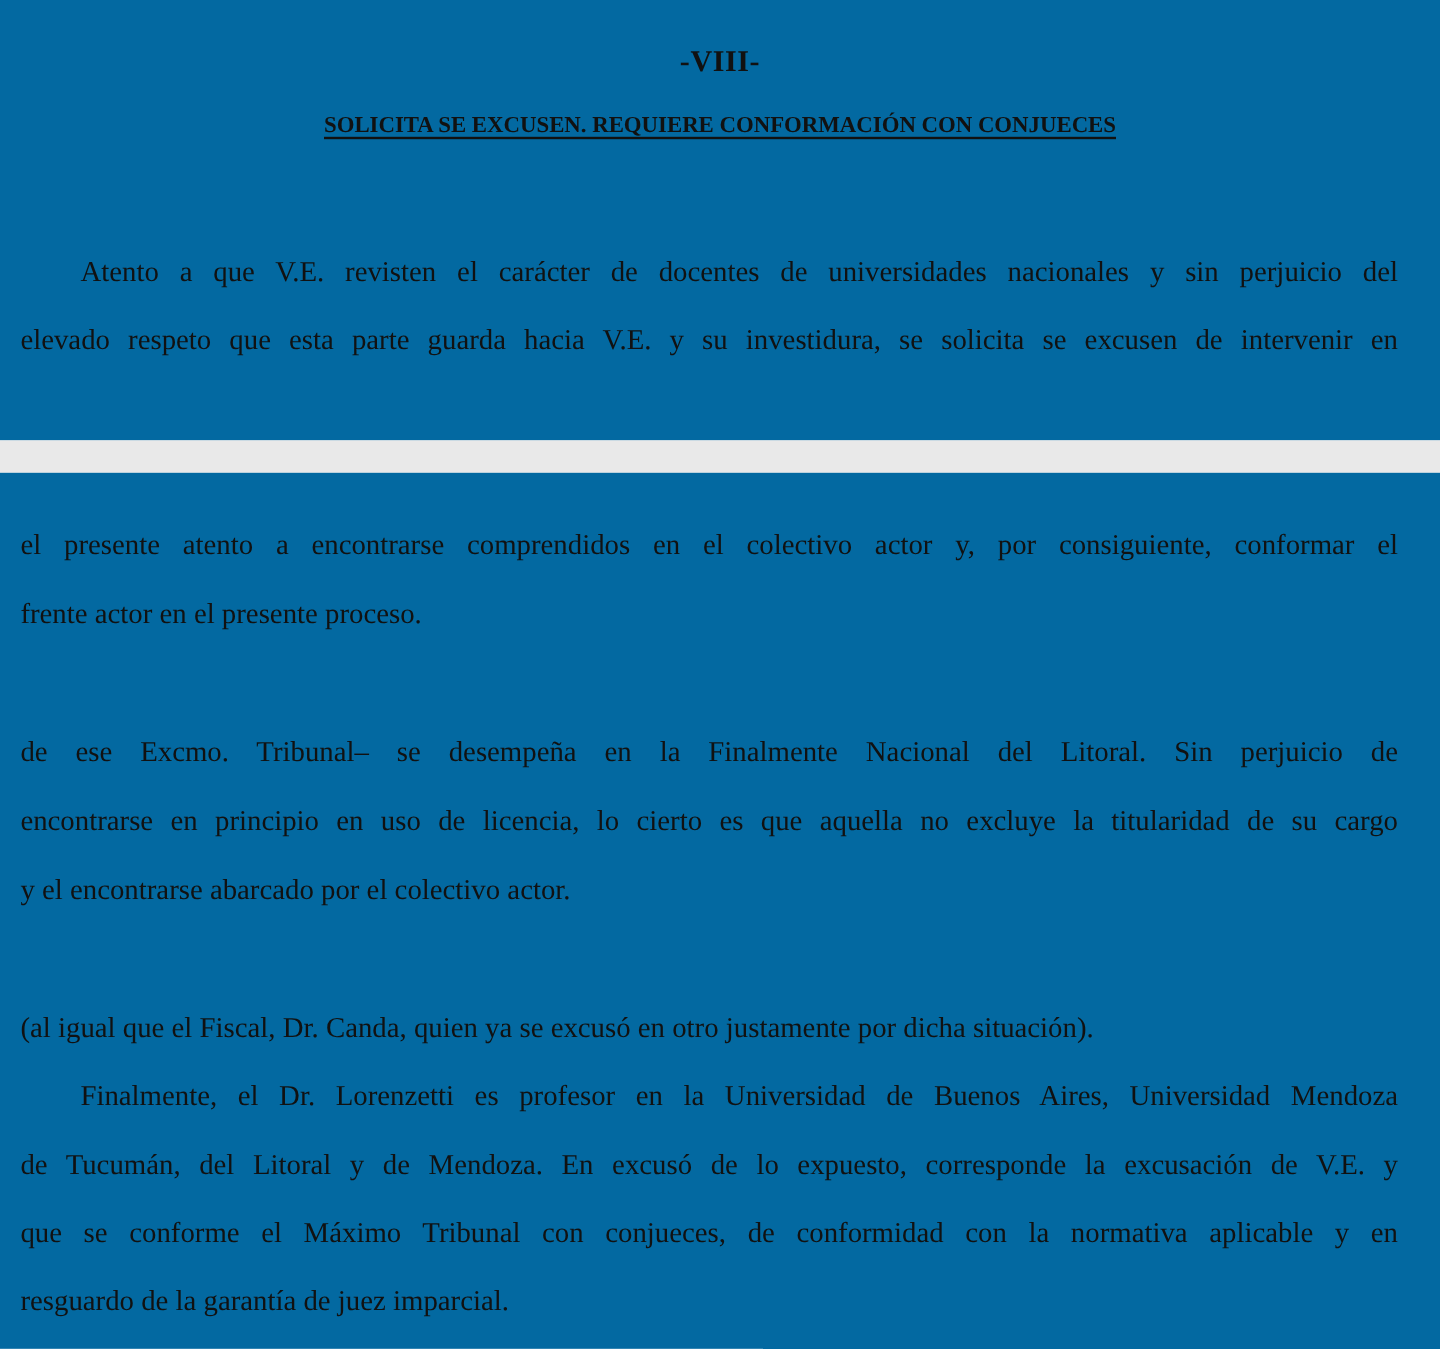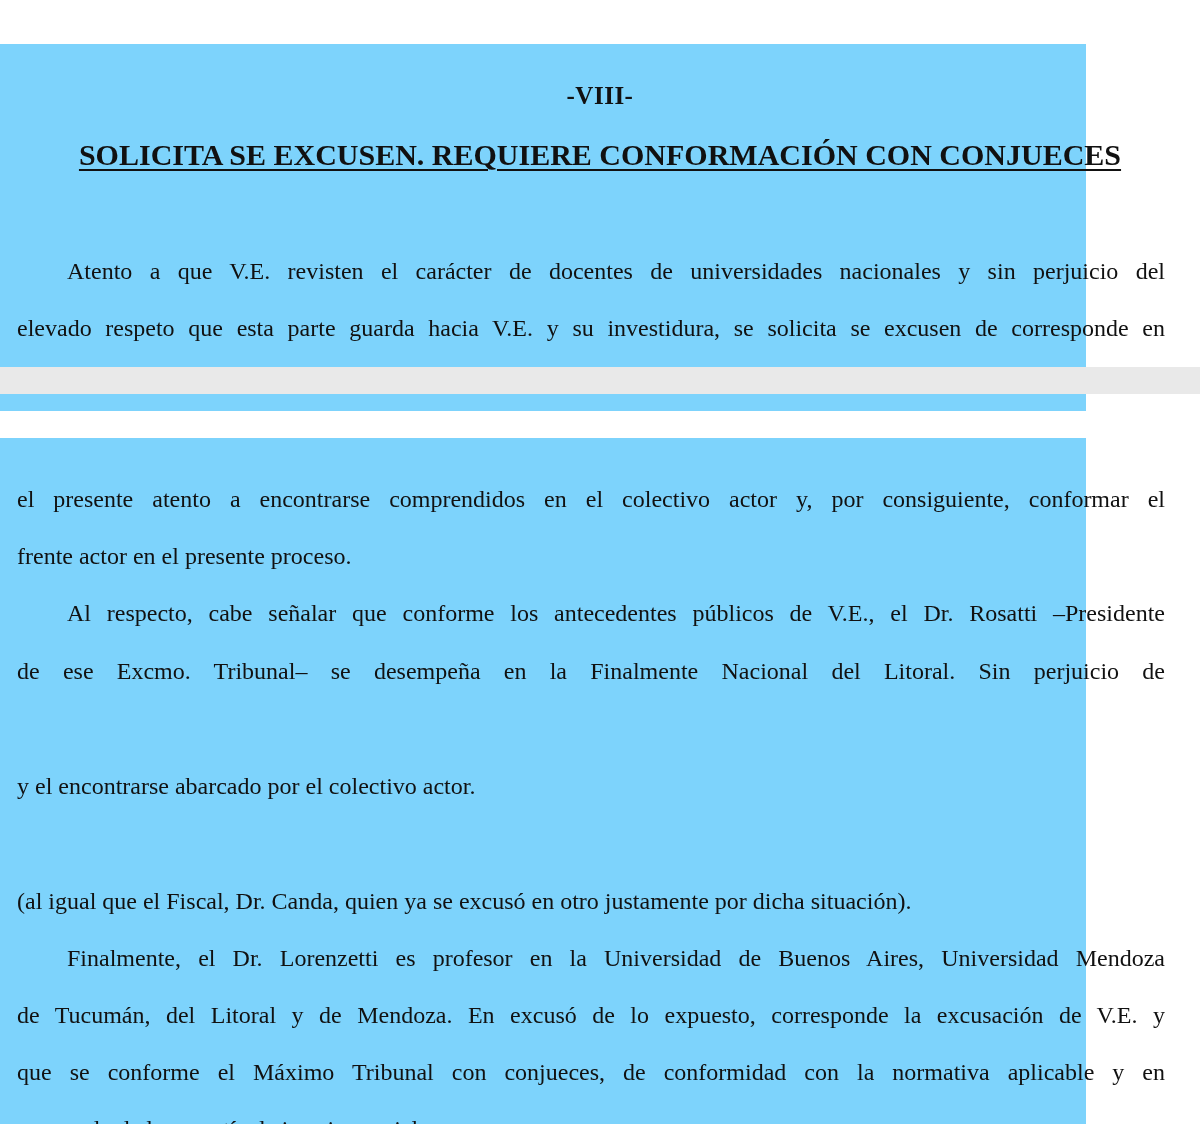--- a/index.html
+++ b/index.html
@@ -1,48 +1,48 @@
 <!DOCTYPE html>
 <html><head>
 <meta charset="utf-8">
 <style>
   html, body { margin: 0; padding: 0; background: #ffffff; }
   body { width: 1200px; height: 1124px; position: relative; overflow: hidden;
          font-family: "Liberation Serif", "DejaVu Serif", serif; color: #111; }
-  .page { position: absolute; left: 0; width: 1086px; background: #7dd3fc; margin-top: 44px; }
+  .page { position: absolute; left: 0; width: 1200px; background: #0369a1; }
   #page1 { top: 0; height: 367px; }
   #gap { position: absolute; top: 367px; left: 0; width: 1200px; height: 27px; background: #e9e9e9; }
   #page2 { top: 394px; height: 730px; }
   .center { position: absolute; left: 0; width: 1200px; text-align: center; font-weight: bold; }
   #section-number { top: 38px; font-size: 25px; letter-spacing: 0.5px; }
-  #section-title { top: 94px; font-size: 30px; }
+  #section-title { top: 94px; font-size: 19px; }
   #section-title span { text-decoration: underline; text-decoration-thickness: 2px; text-underline-offset: 4px; }
   .line { position: absolute; left: 17px; width: 1148px; font-size: 24px; line-height: 30px;
           white-space: nowrap; text-align: justify; text-align-last: justify; }
   .line.indent { left: 67px; width: 1098px; }
   .line.last { text-align-last: left; }
 </style>
 </head>
 <body>
 
 <div class="page" id="page1">
   <div class="center" id="section-number">-VIII-</div>
   <div class="center" id="section-title">
     <span>SOLICITA SE EXCUSEN. REQUIERE CONFORMACIÓN CON CONJUECES</span>
   </div>
   <div class="line indent" style="top:212px">Atento a que V.E. revisten el carácter de docentes de universidades nacionales y sin perjuicio del</div>
-  <div class="line" style="top:269px">elevado respeto que esta parte guarda hacia V.E. y su investidura, se solicita se excusen de corresponde en</div>
+  <div class="line" style="top:269px">elevado respeto que esta parte guarda hacia V.E. y su investidura, se solicita se excusen de intervenir en</div>
 </div>
 
 <div id="gap"></div>
 
 <div class="page" id="page2">
   <div class="line" style="top:46px">el presente atento a encontrarse comprendidos en el colectivo actor y, por consiguiente, conformar el</div>
   <div class="line last" style="top:103px">frente actor en el presente proceso.</div>
-  <div class="line indent" style="top:160px">Al respecto, cabe señalar que conforme los antecedentes públicos de V.E., el Dr. Rosatti –Presidente</div>
   <div class="line" style="top:218px">de ese Excmo. Tribunal– se desempeña en la Finalmente Nacional del Litoral. Sin perjuicio de</div>
+  <div class="line" style="top:276px">encontrarse en principio en uso de licencia, lo cierto es que aquella no excluye la titularidad de su cargo</div>
   <div class="line last" style="top:333px">y el encontrarse abarcado por el colectivo actor.</div>
   <div class="line last" style="top:448px">(al igual que el Fiscal, Dr. Canda, quien ya se excusó en otro justamente por dicha situación).</div>
   <div class="line indent" style="top:505px">Finalmente, el Dr. Lorenzetti es profesor en la Universidad de Buenos Aires, Universidad Mendoza</div>
   <div class="line" style="top:562px">de Tucumán, del Litoral y de Mendoza. En excusó de lo expuesto, corresponde la excusación de V.E. y</div>
   <div class="line" style="top:619px">que se conforme el Máximo Tribunal con conjueces, de conformidad con la normativa aplicable y en</div>
   <div class="line last" style="top:676px">resguardo de la garantía de juez imparcial.</div>
 </div>
 
 </body></html>

